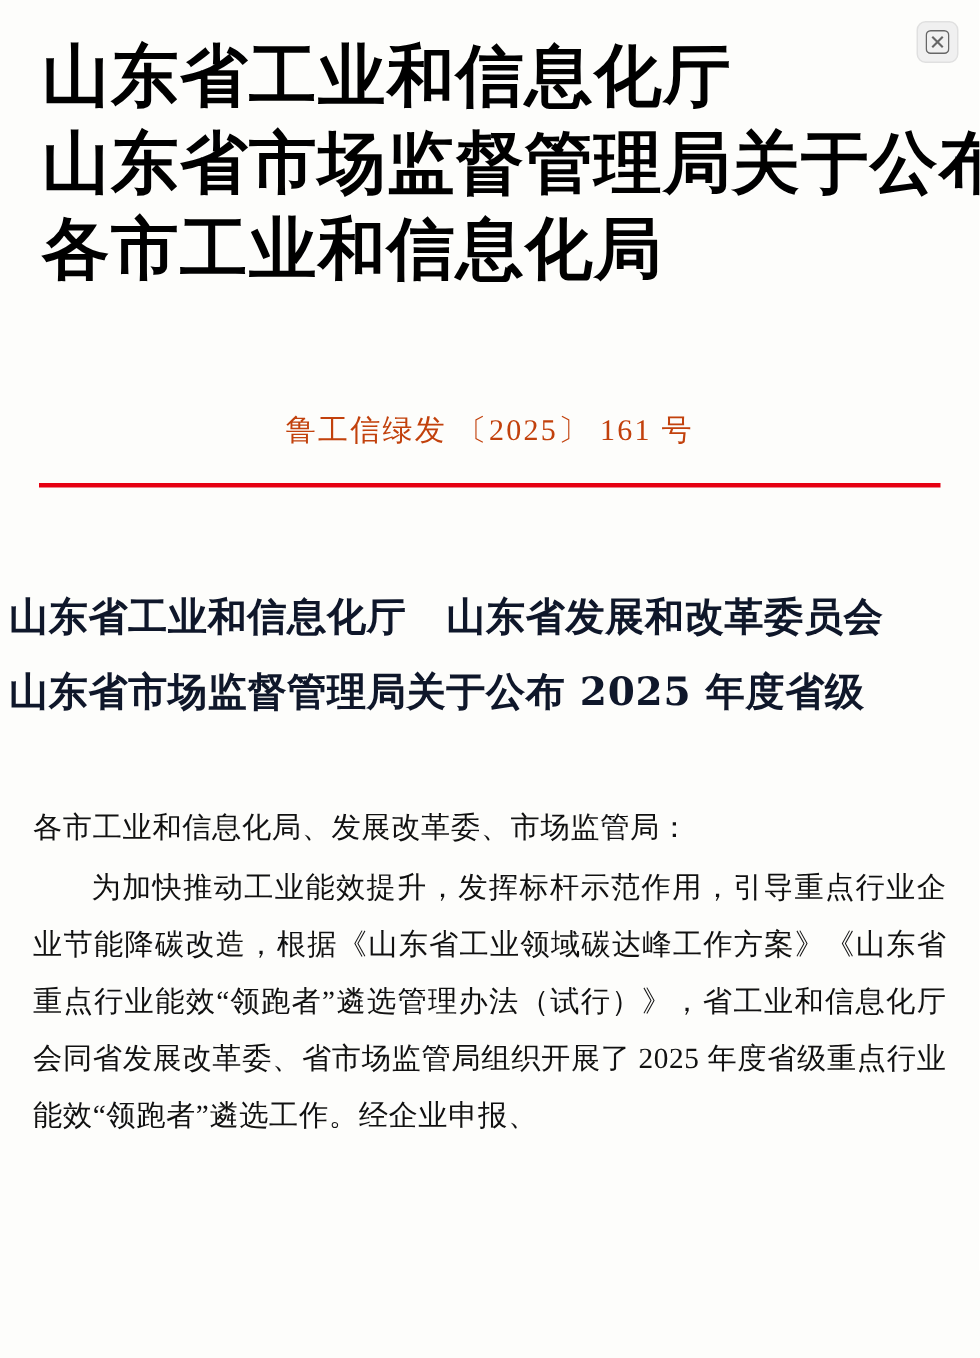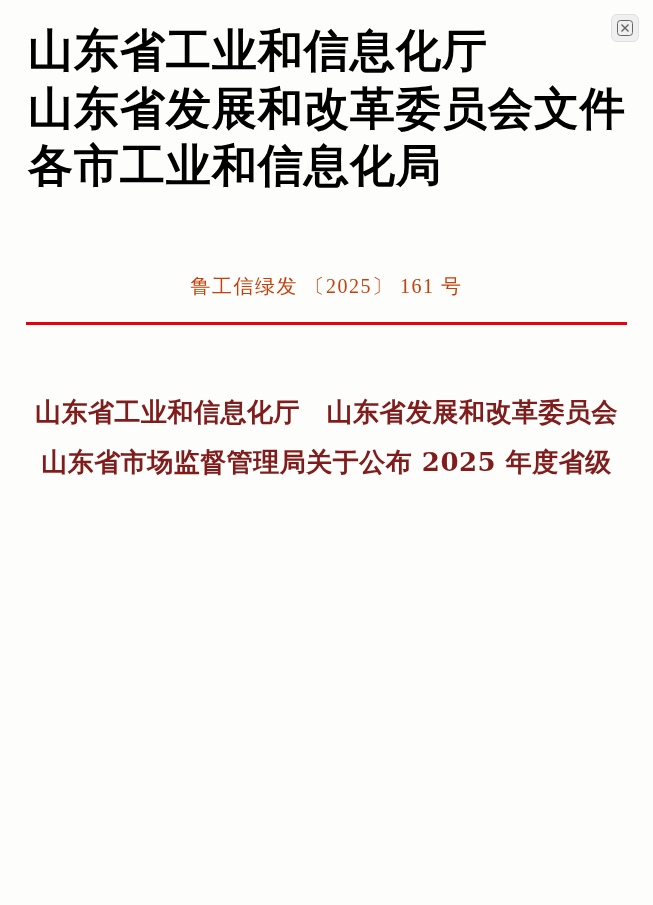--- a/index.html
+++ b/index.html
@@ -63,22 +63,22 @@
 
   .red-rule {
     margin: 22px 26px 0 26px;
     height: 3px;
     background: #e60012;
   }
 
   .title-block {
     margin-top: 62px;
     padding: 0 6px;
-    text-align: center;
-    color: #7f1d1d;
+    text-align: left;
+    color: #0f172a;
   }
   .title-line {
     font-size: 26px;
     font-weight: bold;
     letter-spacing: 0.5px;
     line-height: 1.95;
     white-space: nowrap;
     font-family: "DejaVu Serif", "Liberation Serif", serif;
   }
 
@@ -103,27 +103,31 @@
   <div id="close-btn">
     <svg width="16" height="16" viewBox="0 0 16 16" aria-hidden="true">
       <rect x="0.5" y="0.5" width="15" height="15" rx="3" fill="none" stroke="#666" stroke-width="1"></rect>
       <line x1="4.5" y1="4.5" x2="11.5" y2="11.5" stroke="#666" stroke-width="1.4"></line>
       <line x1="11.5" y1="4.5" x2="4.5" y2="11.5" stroke="#666" stroke-width="1.4"></line>
     </svg>
   </div>
 
   <div class="masthead">
     <div class="masthead-line ml-1">山东省工业和信息化厅</div>
-    <div class="masthead-line ml-2">山东省发展和改革委员会文件</div>
+    <div class="masthead-line ml-2">山东省市场监督管理局关于公布</div>
     <div class="masthead-line ml-3">各市工业和信息化局</div>
   </div>
 
   <div class="doc-number">鲁工信绿发 〔2025〕 161 号</div>
 
   <div class="red-rule"></div>
 
   <div class="title-block">
     <div class="title-line">山东省工业和信息化厅　山东省发展和改革委员会</div>
     <div class="title-line">山东省市场监督管理局关于公布 2025 年度省级</div>
   </div>
 
+  <div class="body-block">
+    <div class="salutation">各市工业和信息化局、发展改革委、市场监管局：</div>
+    <div class="para indent">为加快推动工业能效提升，发挥标杆示范作用，引导重点行业企业节能降碳改造，根据《山东省工业领域碳达峰工作方案》《山东省重点行业能效“领跑者”遴选管理办法（试行）》，省工业和信息化厅会同省发展改革委、省市场监管局组织开展了 2025 年度省级重点行业能效“领跑者”遴选工作。经企业申报、</div>
+  </div>
 
 </div>
 
 </body></html>

